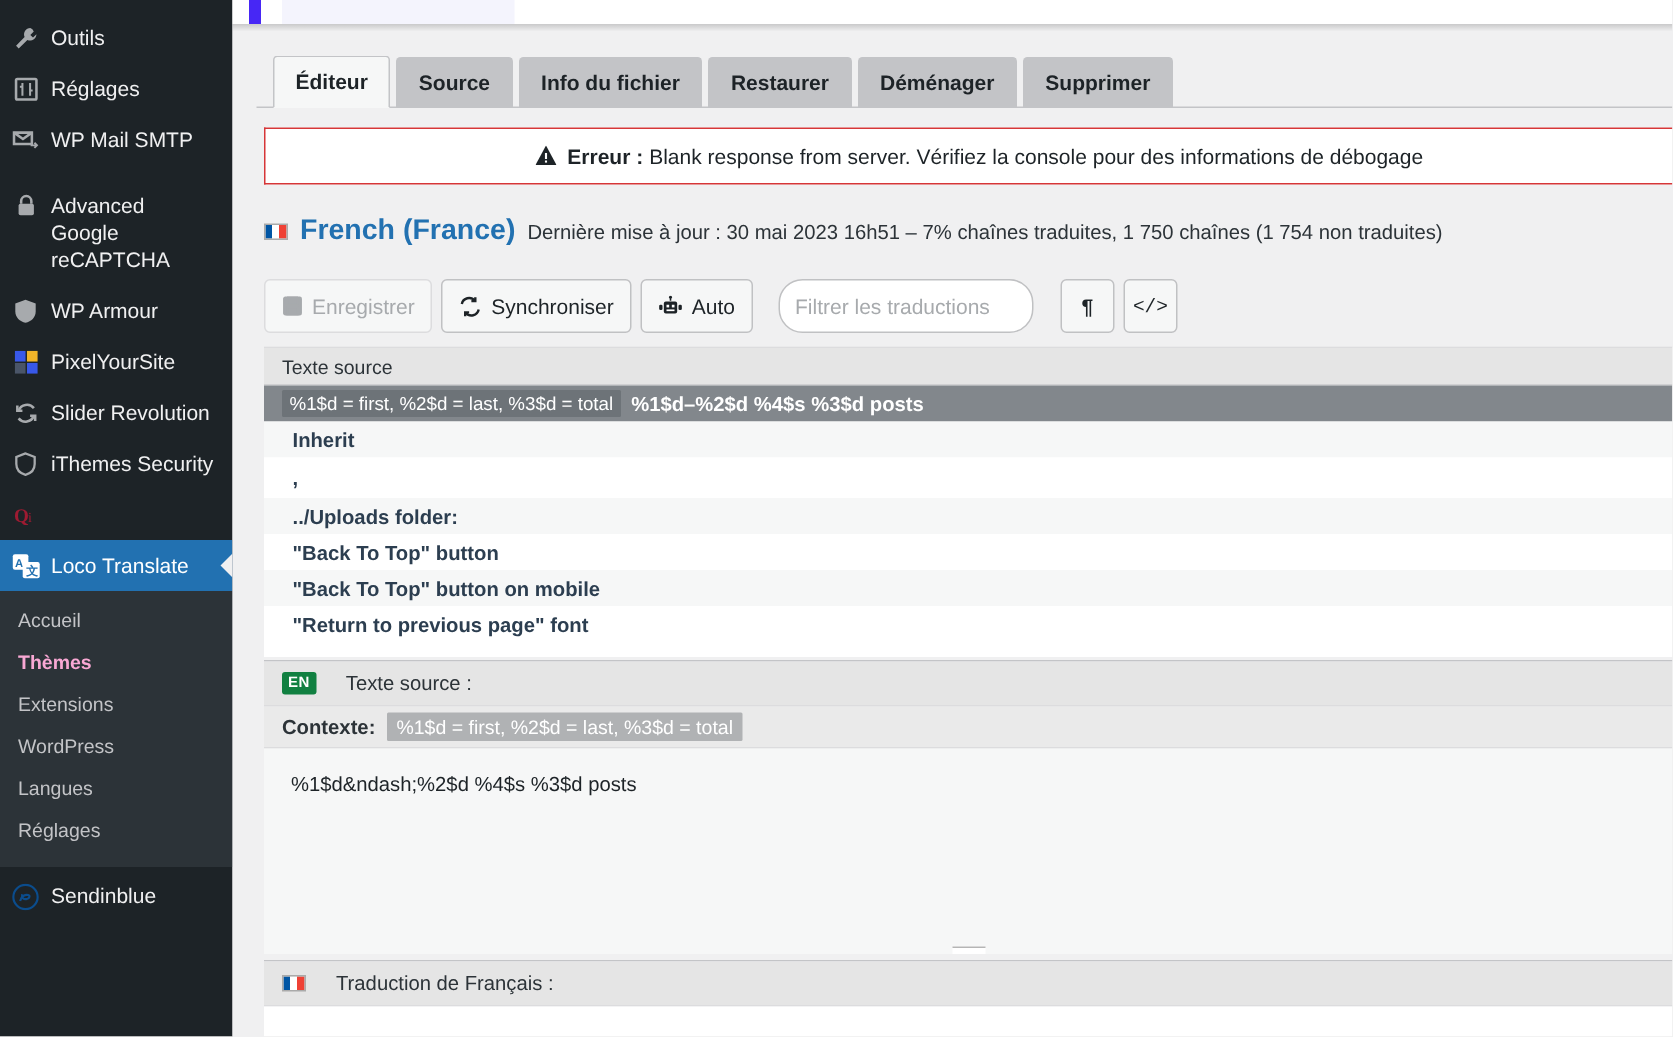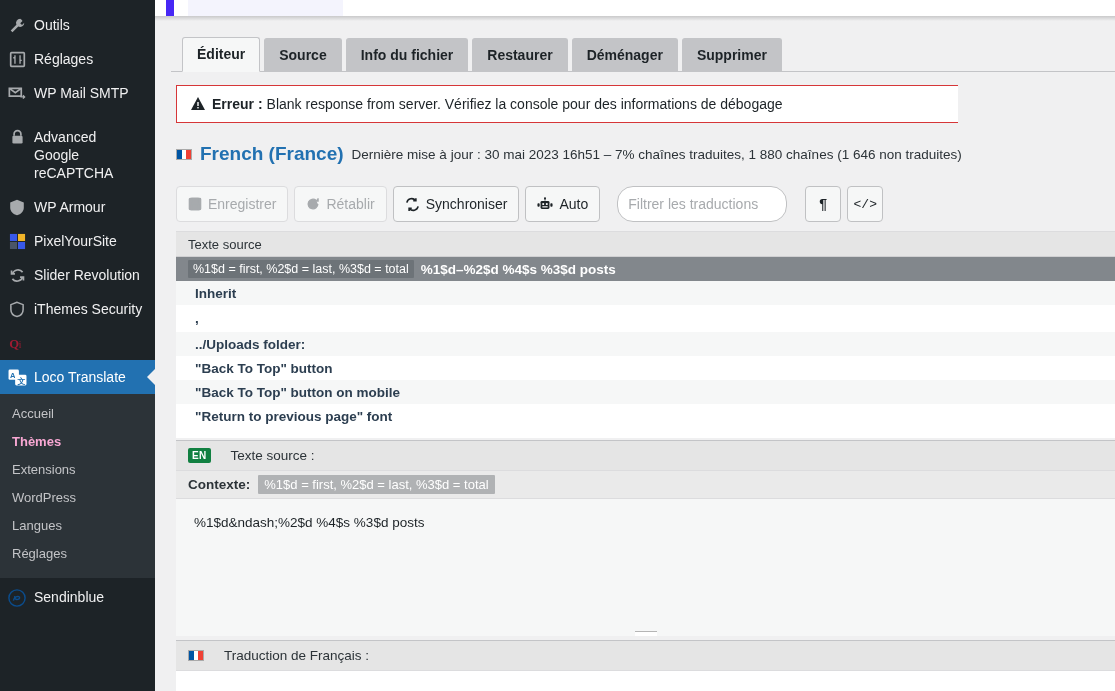--- a/index.html
+++ b/index.html
@@ -133,28 +133,29 @@
   #tabrule {
     position: absolute; left: 16px; top: 71px;
     width: 944px; height: 1px;
     background: #c3c4c7;
   }
 
   
   #notice {
     position: absolute; left: 176px; top: 85px;
     left: 21px; top: 85px;
-    width: 782px; height: 38px;
+    width: 939px; height: 38px;
     background: #fff;
     border: 1px solid #d63638;
     border-right: none;
     display: flex; align-items: center;
     padding-left: 14px;
     font-size: 14px;
     color: #1d2327;
+    justify-content: center;
   }
   #notice .warn-ico {
     font-size: 13px;
     margin-right: 7px;
     color: #1d2327;
     line-height: 1;
   }
   #notice b { font-weight: bold; }
 
   
@@ -512,44 +513,35 @@
           </svg>
       </span>
       <b>Erreur :</b>
       <span style="width:4px"></span>
       <span>Blank response from server. Vérifiez la console pour des informations de débogage</span>
     </div>
 
     <div id="langhead">
       <span class="flag-fr"></span>
       <span class="lang-name">French (France)</span>
-      <span class="lang-meta">Dernière mise à jour : 30 mai 2023 16h51 – 7% chaînes traduites, 1 880 chaînes (1 646 non traduites)</span>
+      <span class="lang-meta">Dernière mise à jour : 30 mai 2023 16h51 – 7% chaînes traduites, 1 750 chaînes (1 754 non traduites)</span>
     </div>
 
     <div id="toolbar">
       <div class="tb-btn disabled">
         <span class="ti">
           <svg width="14" height="14" viewBox="0 0 16 16" fill="none" stroke="#a7aaad" stroke-width="1.4">
               <rect x="1.5" y="1.5" width="13" height="13" rx="1"></rect>
               <rect x="4.5" y="1.5" width="7" height="5"></rect>
               <rect x="4" y="9" width="8" height="5.5"></rect>
             </svg>
         </span>
         <span>Enregistrer</span>
       </div>
 
-      <div class="tb-btn disabled">
-        <span class="ti">
-          <svg width="14" height="14" viewBox="0 0 16 16" fill="none" stroke="#a7aaad" stroke-width="1.5">
-              <path d="M13.5 8a5.5 5.5 0 1 1-2-4.2"></path>
-              <path d="M13.8 1.5v3.2h-3.2"></path>
-            </svg>
-        </span>
-        <span>Rétablir</span>
-      </div>
 
       <div class="tb-btn">
         <span class="ti">
           <svg width="15" height="15" viewBox="0 0 16 16" fill="none" stroke="#1d2327" stroke-width="1.7">
               <path d="M2 6a5.2 5.2 0 0 1 9.2-2.2"></path>
               <path d="M14 10a5.2 5.2 0 0 1-9.2 2.2"></path>
               <path d="M11.6 1.2v2.8H8.8M4.4 14.8V12h2.8"></path>
             </svg>
         </span>
         <span>Synchroniser</span>

